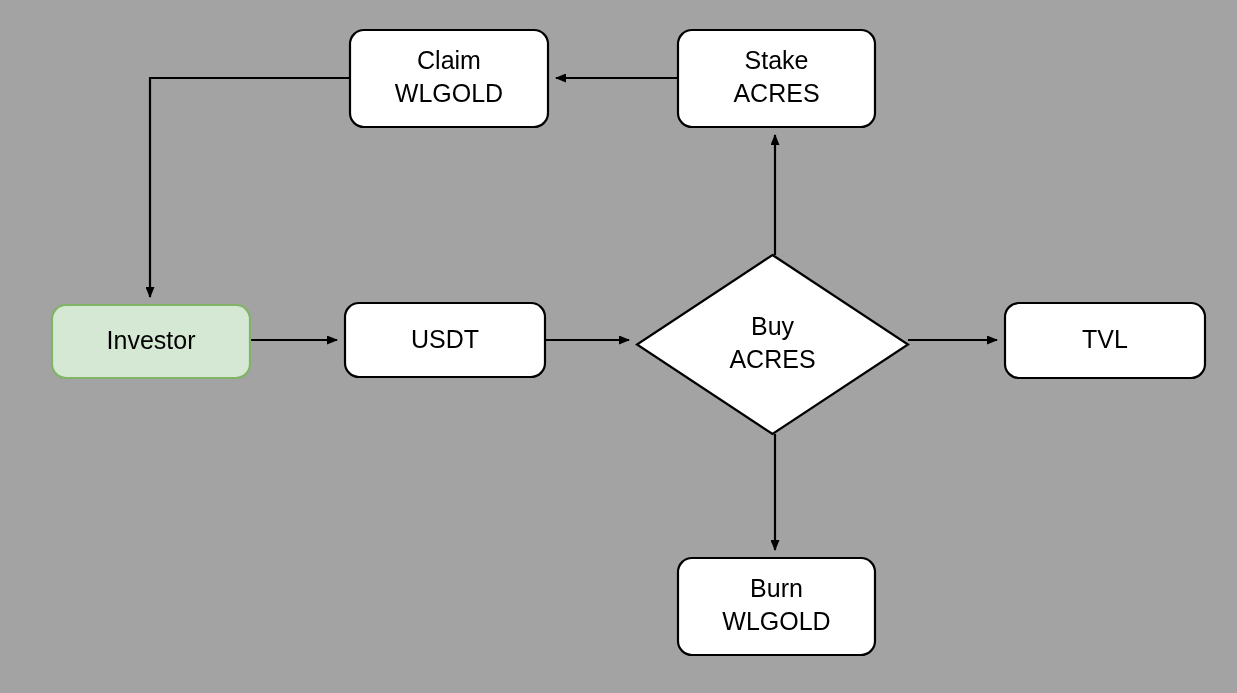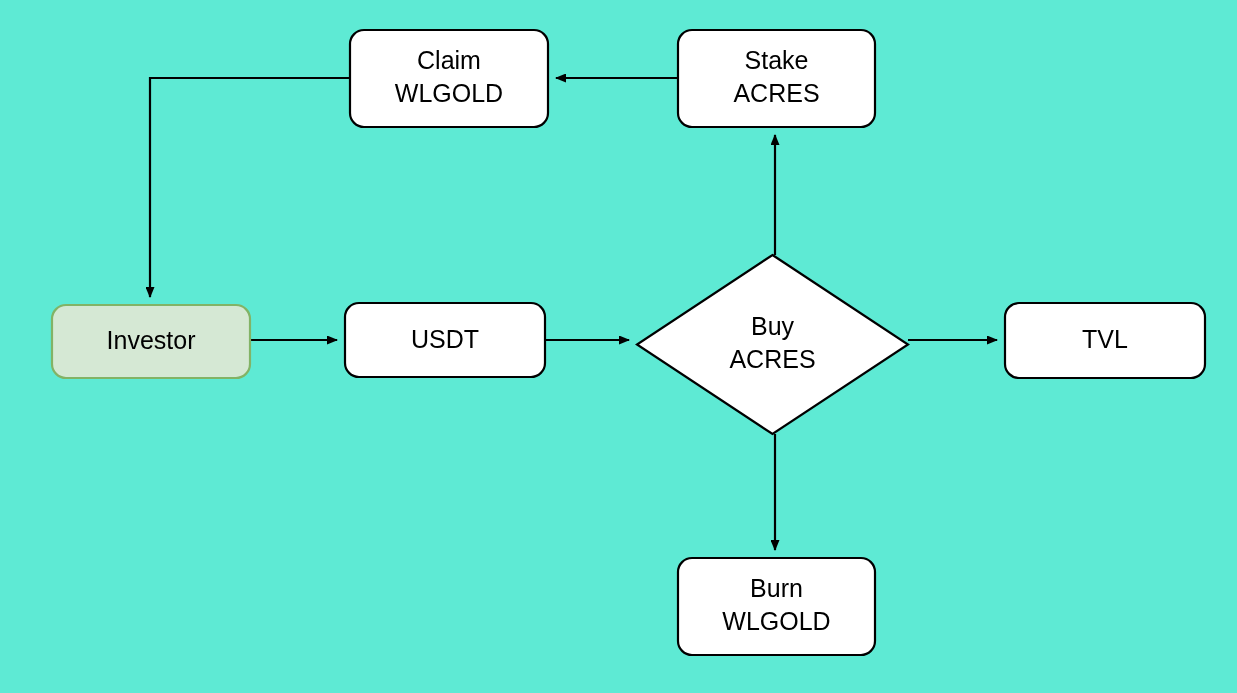--- a/index.html
+++ b/index.html
@@ -4,21 +4,21 @@
 <style>
   html, body {
     margin: 0;
     padding: 0;
     background: #ffffff;
   }
   #canvas {
     position: relative;
     width: 1237px;
     height: 693px;
-    background: #5eead4;
+    background: #a3a3a3;
     font-family: "Liberation Sans", sans-serif;
     overflow: hidden;
   }
   svg#diagram-svg {
     position: absolute;
     top: 0;
     left: 0;
     width: 1237px;
     height: 693px;
   }

